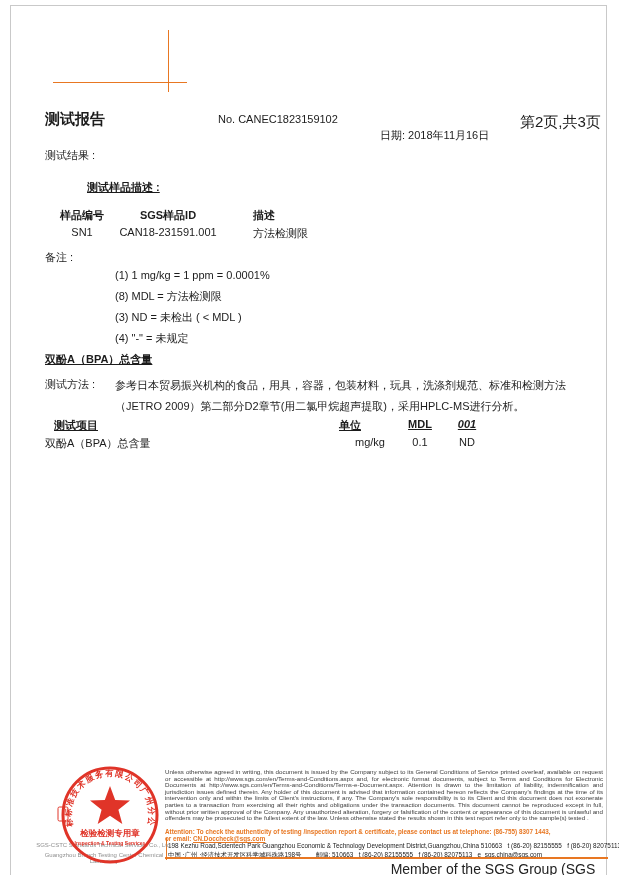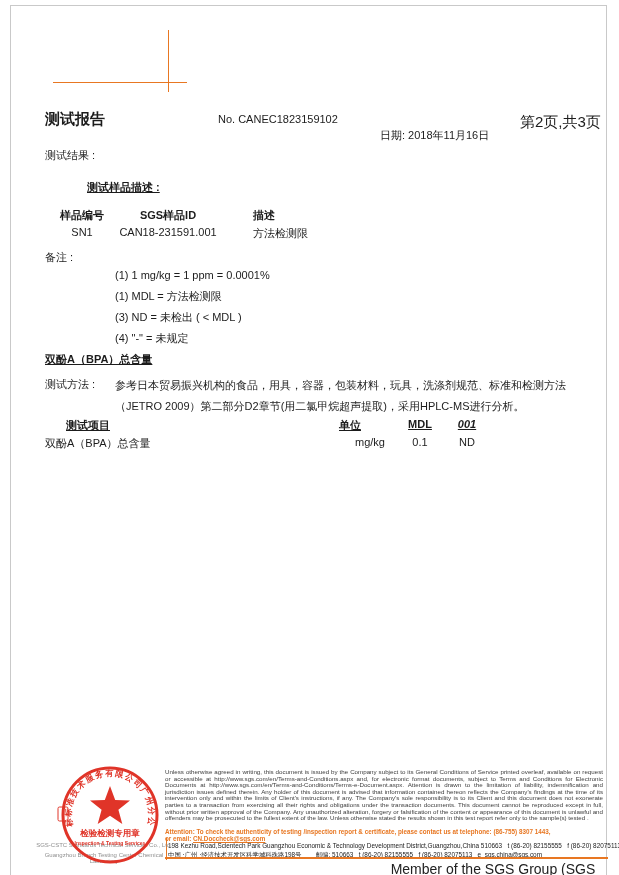--- a/index.html
+++ b/index.html
@@ -61,30 +61,30 @@
   <div class="cell bold center" style="left:82px;top:208px;">样品编号</div>
   <div class="cell bold center" style="left:168px;top:208px;">SGS样品ID</div>
   <div class="cell bold" style="left:253px;top:208px;text-align:right;">描述</div>
   <div class="cell center" style="left:82px;top:226px;">SN1</div>
   <div class="cell center" style="left:168px;top:226px;">CAN18-231591.001</div>
   <div class="cell" style="left:253px;top:226px;">方法检测限</div>
 
   <div class="abs body-text" style="left:45px;top:250px;">备注 :</div>
   <div class="notes">
     <div>(1) 1 mg/kg = 1 ppm = 0.0001%</div>
-    <div>(1) MDL = 方法检测限</div>
+    <div>(8) MDL = 方法检测限</div>
     <div>(3) ND = 未检出 ( &lt; MDL )</div>
     <div>(4) "-" = 未规定</div>
   </div>
 
   <div class="abs body-text bold u" style="left:45px;top:352px;">双酚A（BPA）总含量</div>
   <div class="abs body-text" style="left:45px;top:377px;">测试方法 :</div>
   <div class="method-text">参考日本贸易振兴机构的食品，用具，容器，包装材料，玩具，洗涤剂规范、标准和检测方法（JETRO 2009）第二部分D2章节(用二氯甲烷超声提取)，采用HPLC-MS进行分析。</div>
 
-  <div class="cell bold u" style="left:66px;top:418px;">测试项目</div>
+  <div class="cell bold u" style="left:54px;top:418px;">测试项目</div>
   <div class="cell bold u center" style="left:350px;top:418px;">单位</div>
   <div class="cell bold u center" style="left:420px;top:418px;">MDL</div>
   <div class="cell bold u ital center" style="left:467px;top:418px;">001</div>
   <div class="cell" style="left:45px;top:436px;">双酚A（BPA）总含量</div>
   <div class="cell center" style="left:370px;top:436px;">mg/kg</div>
   <div class="cell center" style="left:420px;top:436px;">0.1</div>
   <div class="cell center" style="left:467px;top:436px;">ND</div>
 
   <div class="legal">Unless otherwise agreed in writing, this document is issued by the Company subject to its General Conditions of Service printed overleaf, available on request or accessible at http://www.sgs.com/en/Terms-and-Conditions.aspx and, for electronic format documents, subject to Terms and Conditions for Electronic Documents at http://www.sgs.com/en/Terms-and-Conditions/Terms-e-Document.aspx. Attention is drawn to the limitation of liability, indemnification and jurisdiction issues defined therein. Any holder of this document is advised that information contained hereon reflects the Company's findings at the time of its intervention only and within the limits of Client's instructions, if any. The Company's sole responsibility is to its Client and this document does not exonerate parties to a transaction from exercising all their rights and obligations under the transaction documents. This document cannot be reproduced except in full, without prior written approval of the Company. Any unauthorized alteration, forgery or falsification of the content or appearance of this document is unlawful and offenders may be prosecuted to the fullest extent of the law. Unless otherwise stated the results shown in this test report refer only to the sample(s) tested .</div>
   <div class="attention">

